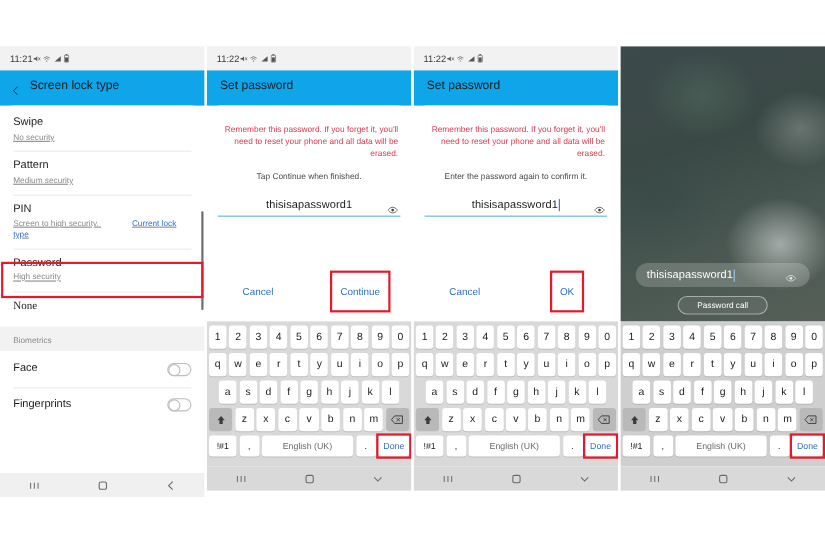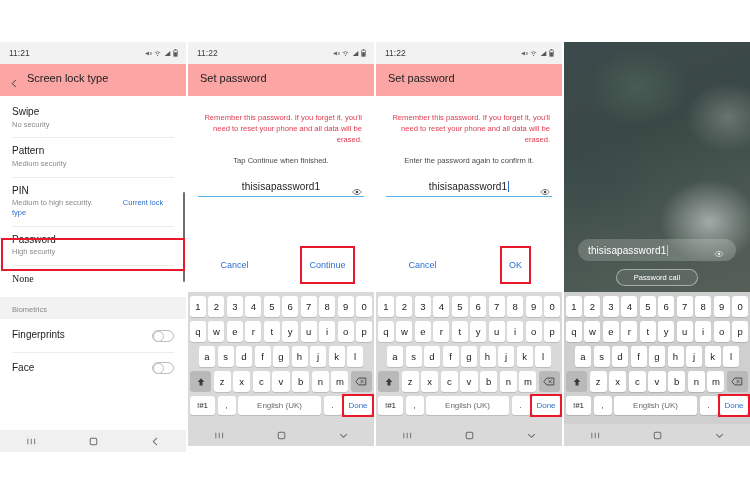--- a/index.html
+++ b/index.html
@@ -25,32 +25,32 @@
   #panel1 { left: 0px; }
   #panel2 { left: 188px; }
   #panel3 { left: 376px; }
   #panel4 { left: 564px; }
 
   
   .statusbar {
     height: 22px;
     display: flex;
     align-items: center;
-    justify-content: space-between;
+    justify-content: flex-start;
     padding: 0 8px 0 9px;
     font-size: 8.5px;
     color: #3b3b3b;
     background: #f2f2f2;
   }
   .sb-icons { display: flex; align-items: center; gap: 2.5px; }
   .sb-icons svg { display: block; }
 
   
   .appbar {
-    background: #fca5a5;
+    background: #0ea5e9;
     padding: 8px 10px 12px 10px;
     display: flex;
     align-items: center;
     gap: 8px;
   }
   .appbar .title {
     font-size: 11px;
     color: #1b1b1b;
   }
   .back-chevron { width: 9px; height: 9px; flex: 0 0 auto; }
@@ -66,21 +66,21 @@
     position: relative;
   }
   .list-row + .list-row::before {
     content: "";
     position: absolute;
     left: 12px; right: 12px; top: 0;
     height: 1px;
     background: #ececec;
   }
   .row-title { font-size: 10px; color: #1b1b1b; line-height: 1.25; }
-  .row-sub { font-size: 7.5px; color: #8a8a8a; margin-top: 1px; line-height: 1.3; }
+  .row-sub { font-size: 7.5px; color: #8a8a8a; margin-top: 1px; line-height: 1.3; text-decoration: underline; }
   .row-sub .link { color: #2f6fd0; margin-left: 28px; }
   .section-head {
     font-size: 7.5px;
     color: #8a8a8a;
     padding: 8px 12px 5px 12px;
     background: #f2f2f2;
   }
   .toggle-row {
     display: flex; align-items: center; justify-content: space-between;
     padding: 10px 12px;
@@ -335,40 +335,40 @@
       <div class="list-row">
         <div class="row-title">Swipe</div>
         <div class="row-sub">No security</div>
       </div>
       <div class="list-row">
         <div class="row-title">Pattern</div>
         <div class="row-sub">Medium security</div>
       </div>
       <div class="list-row">
         <div class="row-title">PIN</div>
-        <div class="row-sub"><span>Medium to high security. </span><span class="link">Current lock type</span></div>
+        <div class="row-sub"><span>Screen to high security. </span><span class="link">Current lock type</span></div>
       </div>
       <div class="list-row">
         <div class="row-title">Password</div>
         <div class="row-sub">High security</div>
       </div>
       <div class="list-row" style="padding-bottom:12px;font-family:Liberation Serif, serif;">
         <div class="row-title">None</div>
       </div>
     </div>
 
     <div class="section-head">Biometrics</div>
 
     <div style="background:#ffffff;border-radius:12px 12px 0 0;">
       <div class="toggle-row">
+        <span class="row-title">Face</span>
+        <span class="toggle"></span>
+      </div>
+      <div class="toggle-row">
         <span class="row-title">Fingerprints</span>
-        <span class="toggle"></span>
-      </div>
-      <div class="toggle-row">
-        <span class="row-title">Face</span>
         <span class="toggle"></span>
       </div>
     </div>
 
     <div class="scrollbar"></div>
     <div class="redbox" style="left:1px;top:196px;width:184px;height:33px;"></div>
 
     <div class="navbar light" style="position:absolute;left:0;right:0;bottom:0;">
       <span>
           <svg width="11" height="11" viewBox="0 0 12 12">

